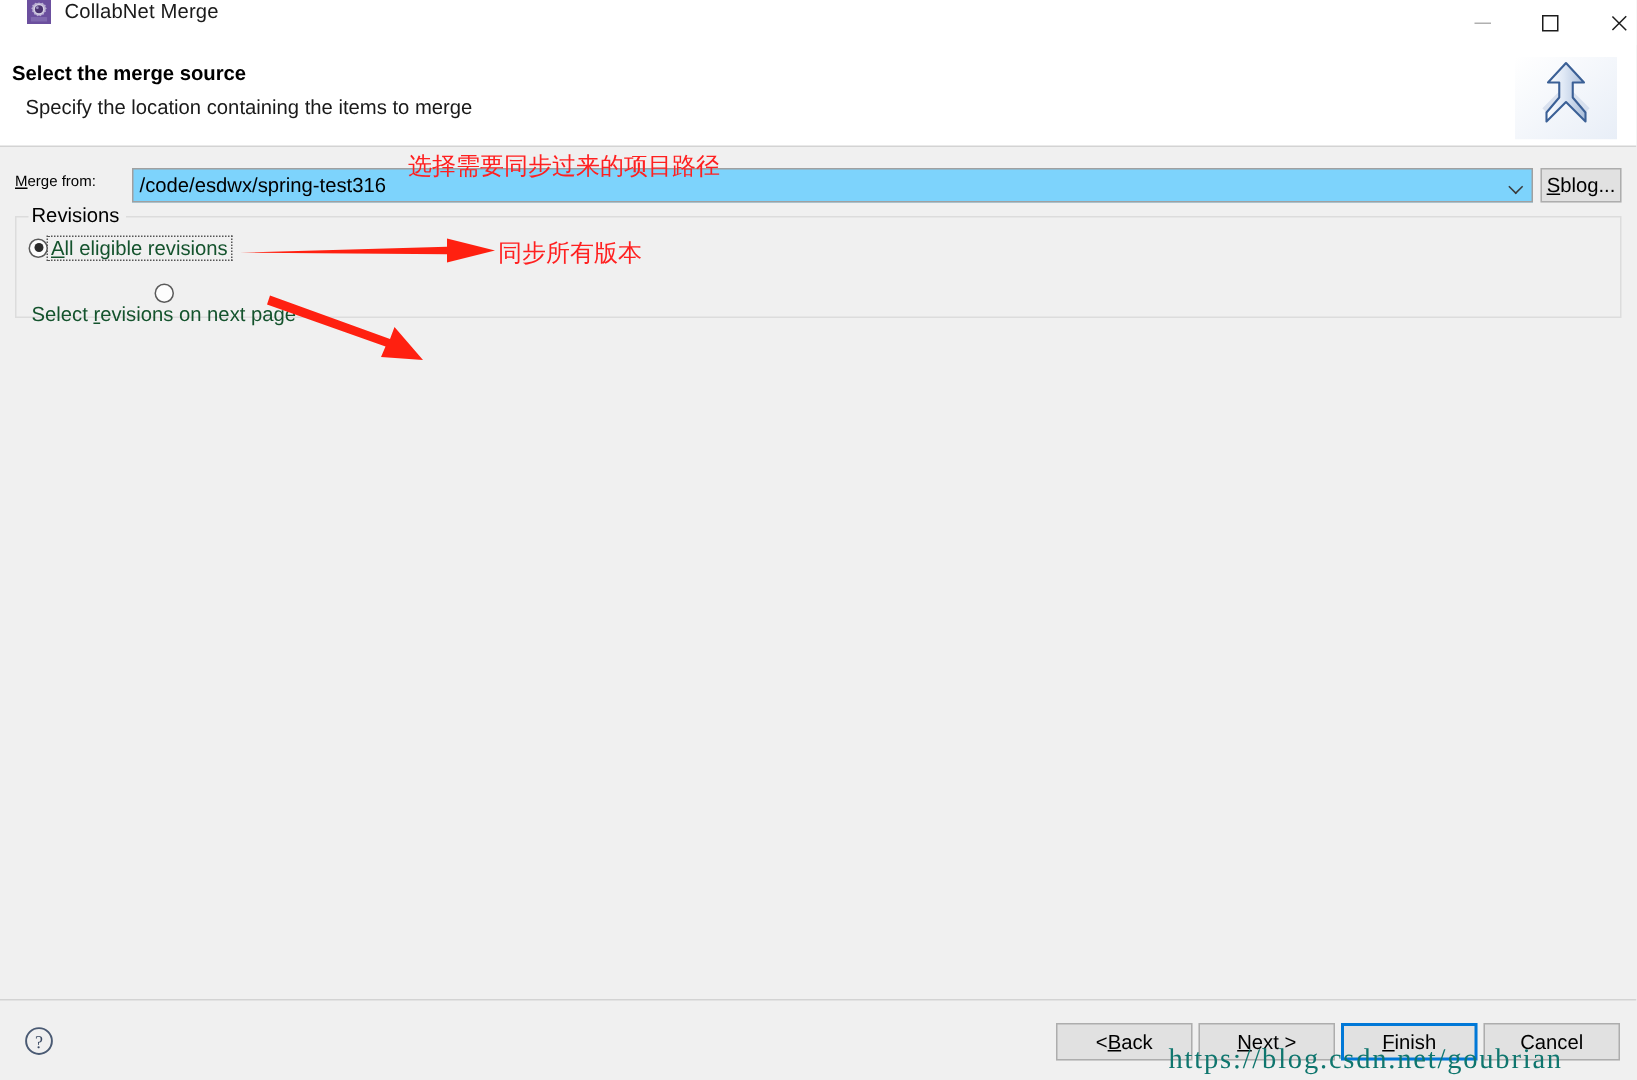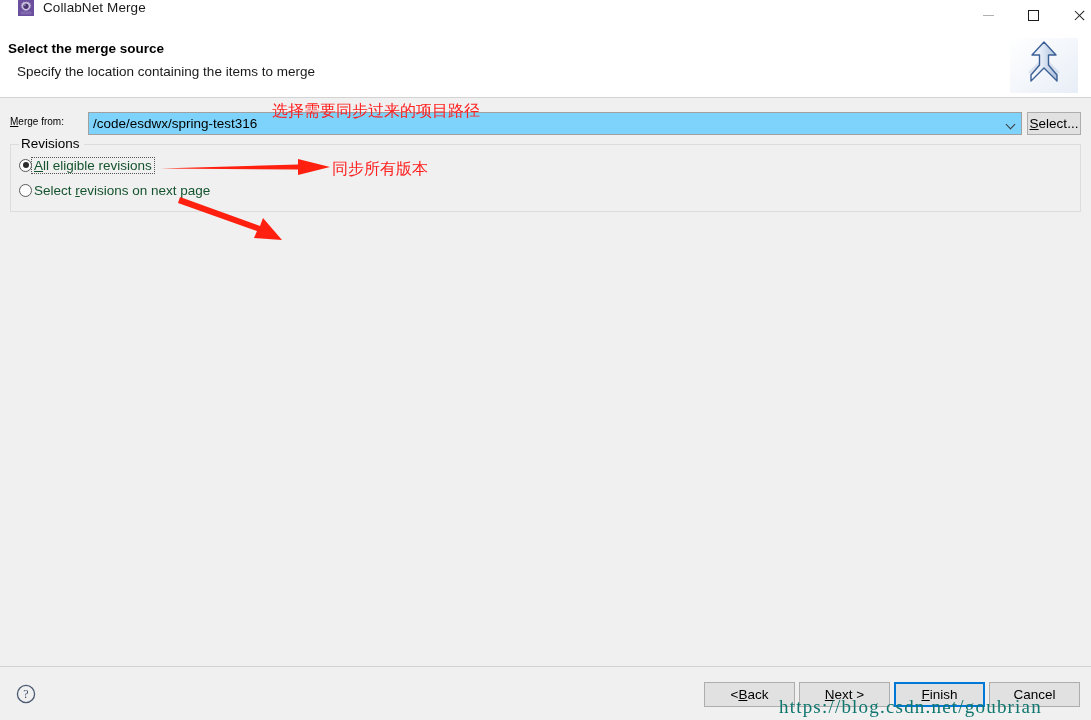--- a/index.html
+++ b/index.html
@@ -204,21 +204,21 @@
     font-size: 13.5px;
     color: #000;
   }
   .radio-row {
     position: absolute;
     display: flex;
     align-items: center;
     height: 18px;
   }
   .radio-row.r1 { left: 8px; top: 11px; }
-  .radio-row.r2 { left: 8px; top: 36px; }
+  .radio-row.r2 { left: 8px; top: 44px; flex-direction: column; }
   .radio-mark {
     width: 13px; height: 13px;
     border-radius: 50%;
     border: 1px solid #5a5a5a;
     background: #fdfdfd;
     box-sizing: border-box;
     position: relative;
     flex: 0 0 auto;
   }
   .radio-mark.checked:after {
@@ -355,21 +355,21 @@
 
       <div class="combo">
         <div class="combo-value">/code/esdwx/spring-test316</div>
         <div class="combo-arrow">
           <div class="chev"></div>
         </div>
       </div>
 
       <button class="btn btn-select">
           <span class="mnem">S</span>
-          <span>elect...</span>
+          <span>blog...</span>
         </button>
     </div>
 
     <div class="group">
       <div class="group-title">Revisions</div>
 
       <div class="radio-row r1">
         <div class="radio-mark checked"></div>
         <div class="radio-label focusring"><span class="mnem">A</span><span>ll eligible revisions</span></div>
       </div>

